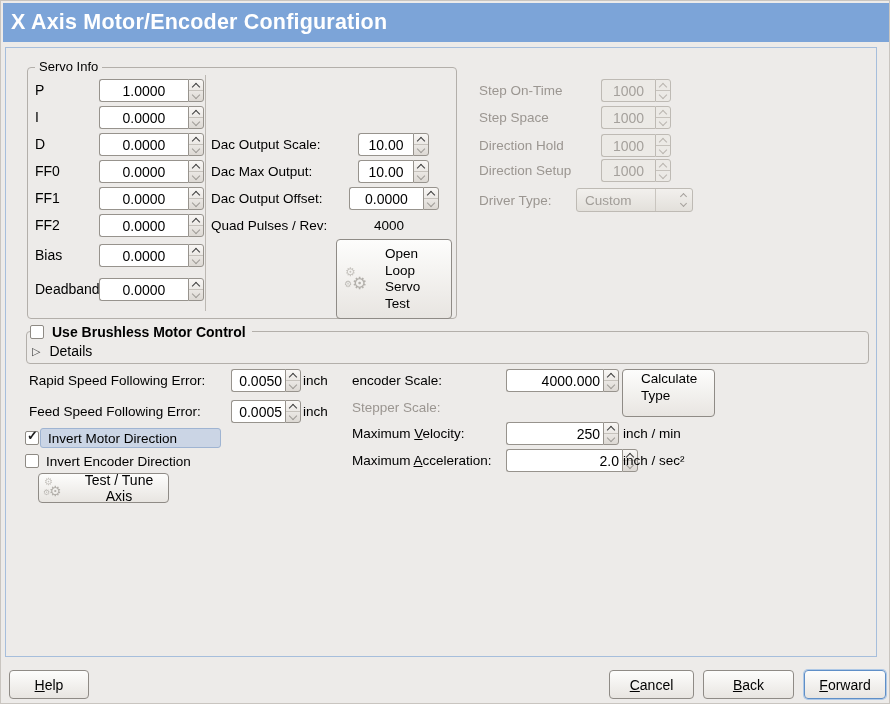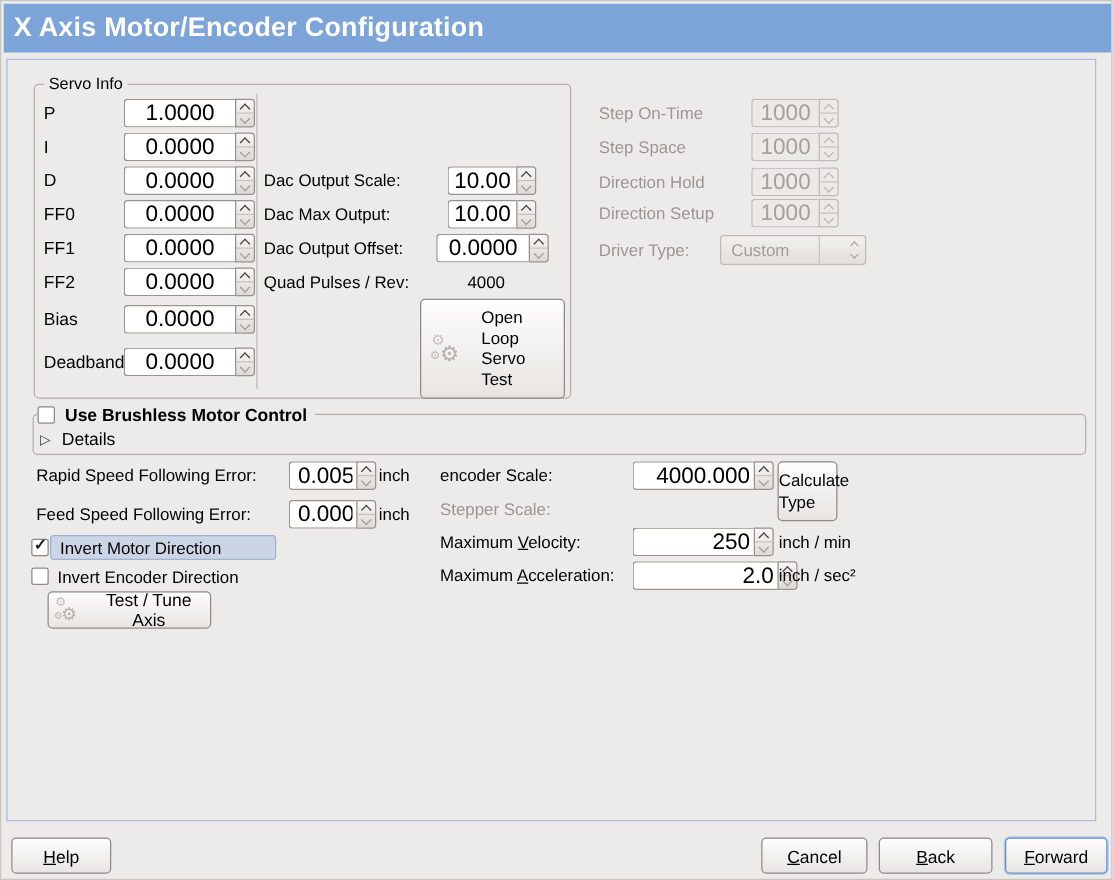--- a/index.html
+++ b/index.html
@@ -9,21 +9,21 @@
   .titlebar span{color:#fff;font-size:21.5px;font-weight:bold;padding-left:8px;letter-spacing:0.2px;}
   .panelborder{position:absolute;left:4px;top:46px;width:872px;height:610px;border:1px solid #a6bedc;}
   .frame{position:absolute;border:1px solid #b3afaa;border-radius:4px;}
   .legend{position:absolute;top:-9px;left:7px;background:#edebe9;padding:0 4px;font-size:13px;white-space:nowrap;}
   .legend.dis{color:#9b9691;}
   .lbl{position:absolute;font-size:13.5px;line-height:23px;height:23px;white-space:nowrap;}
   .lbl.big{font-size:14px;}
   .lbl.dis{color:#9b9691;}
   .vsep{position:absolute;width:1px;background:#bcb8b3;}
   .spin{position:absolute;height:23px;display:flex;}
-  .spin .entry{flex:1;min-width:0;border:1px solid #97938d;border-right:none;border-radius:3px 0 0 3px;background:#fff;font-family:"Liberation Sans",sans-serif;font-size:18px;text-align:center;padding:0 3px;color:#000;outline:none;}
+  .spin .entry{flex:1;min-width:0;border:1px solid #97938d;border-right:none;border-radius:3px 0 0 3px;background:#fff;font-family:"Liberation Sans",sans-serif;font-size:14px;text-align:center;padding:0 3px;color:#000;outline:none;}
   .spin.left .entry{text-align:right;padding-left:6px;}
   .spin .btns{width:16px;display:flex;flex-direction:column;border:1px solid #97938d;border-radius:0 3px 3px 0;background:linear-gradient(#f9f7f5,#ddd9d4);}
   .sb{flex:1;display:flex;align-items:center;justify-content:center;}
   .sb.dn{border-top:1px solid #c6c2bc;}
   .ch{display:block;width:6px;height:6px;border:solid #3e3e3e;border-width:0 1.5px 1.5px 0;}
   .chu{transform:rotate(-135deg);margin-top:3px;}
   .chd{transform:rotate(45deg);margin-bottom:3px;border-color:#9f9c97;}
   .spin.dis .entry{background:#eceae6;color:#a5a19c;border-color:#bebab4;}
   .spin.dis .btns{background:#eceae6;border-color:#bebab4;}
   .spin.dis .ch{border-color:#bab6b0;}
@@ -327,21 +327,21 @@
     <input class="entry" value="4000.000" style="">
     <div class="btns">
         <span class="sb up">
           <i class="ch chu"></i>
         </span>
         <span class="sb dn">
           <i class="ch chd"></i>
         </span>
       </div>
   </div>
-  <button class="btn" style="left:621px;top:368px;width:48px;height:48px;flex-direction:column;align-items:flex-start;justify-content:center;padding-left:0;font-size:13.5px;line-height:17px">
+  <button class="btn" style="left:621px;top:368px;width:93px;height:48px;flex-direction:column;align-items:flex-start;justify-content:flex-start;padding-left:18px;font-size:13.5px;line-height:17px">
     <span>Calculate</span>
     <span>Type</span>
   </button>
 
   <div class="lbl dis" style="left:351px;top:395px">Stepper Scale:</div>
 
   <div class="lbl" style="left:351px;top:421px"><span>Maximum </span><span class="mn">V</span><span>elocity:</span></div>
   <div class="spin left" style="left:505px;top:421px;width:113px">
     <input class="entry" value="250" style="">
     <div class="btns">

